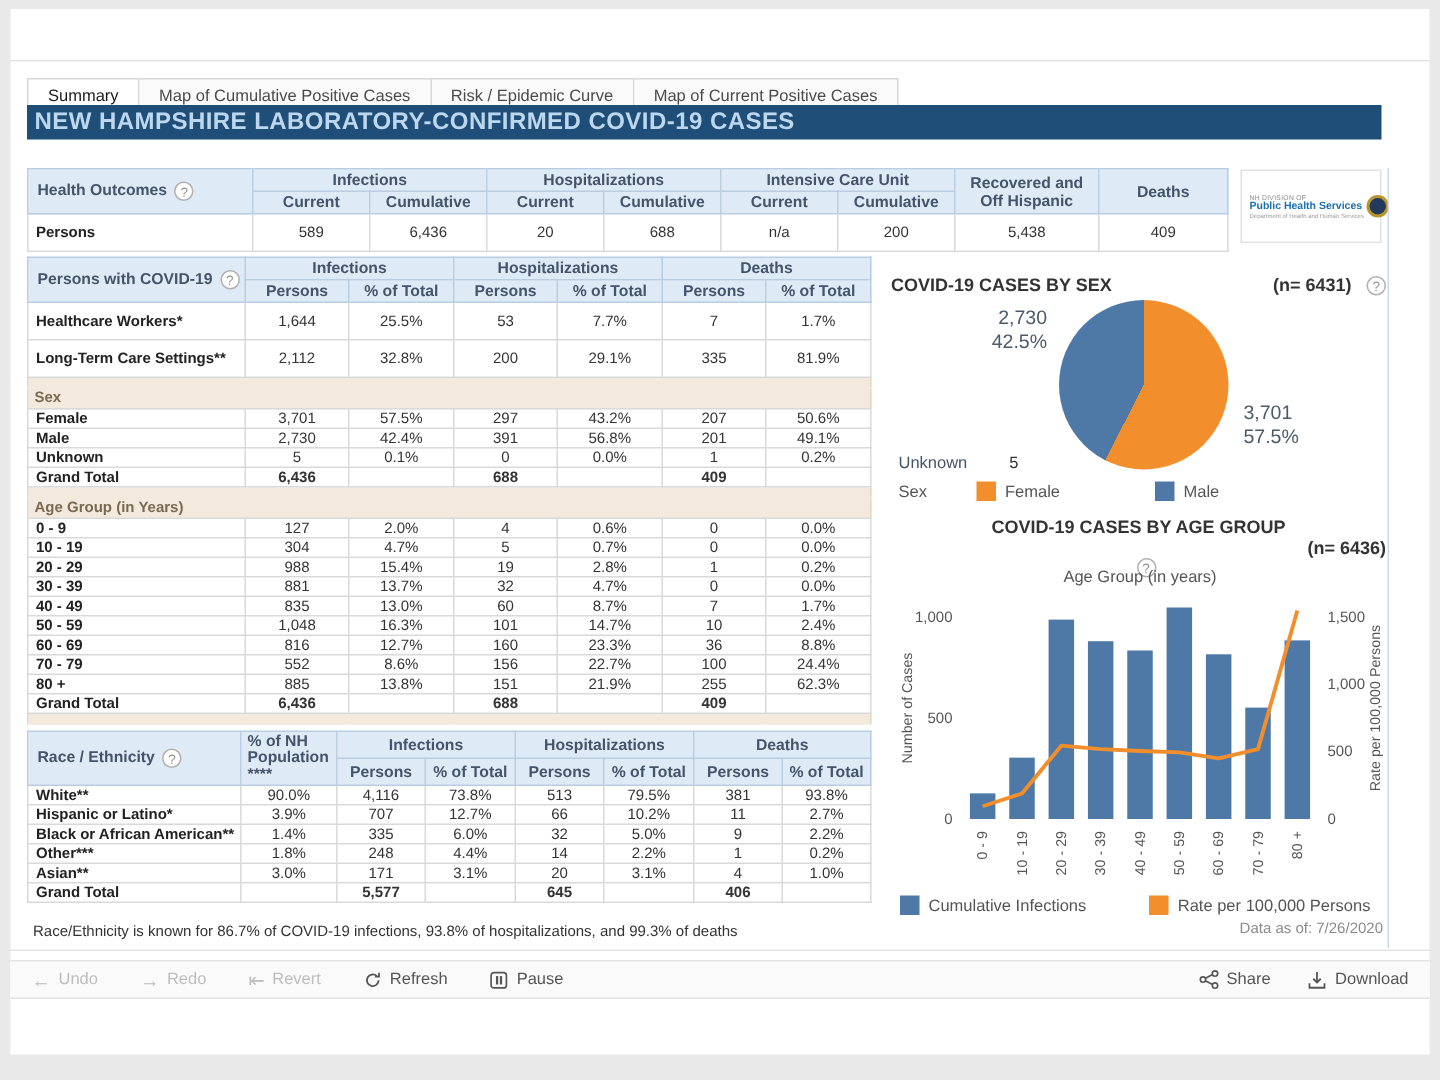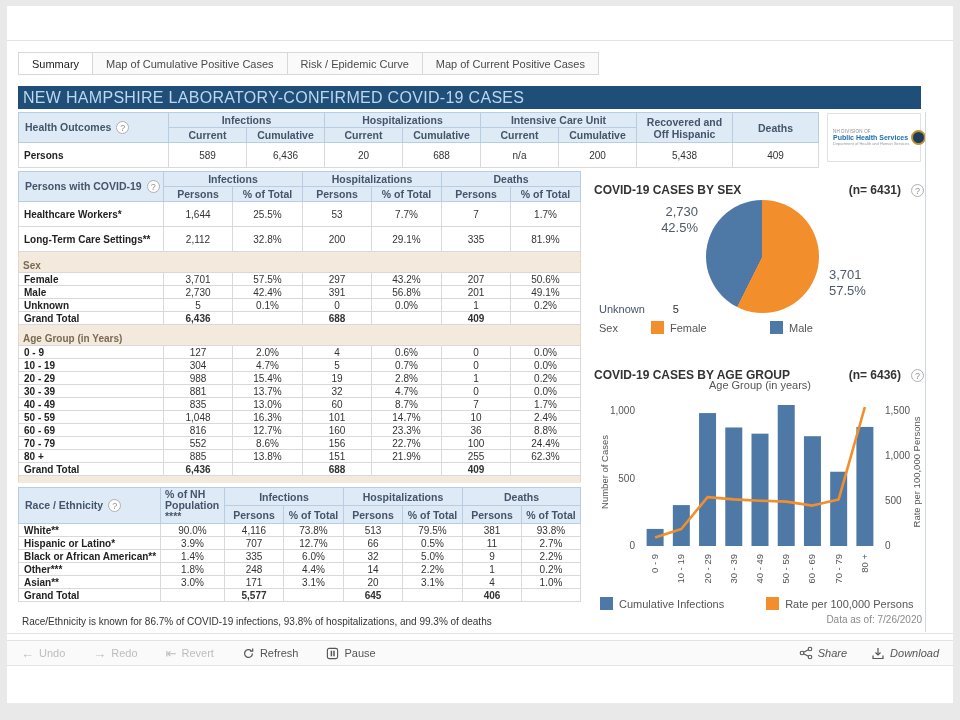--- a/index.html
+++ b/index.html
@@ -11,22 +11,22 @@
   body{margin:0;background:#e9e9e9;font-family:"Liberation Sans","DejaVu Sans",sans-serif;}
   .page{position:relative;width:960px;height:720px;overflow:hidden;background:#e9e9e9;}
   .sheet{position:absolute;left:7px;top:6px;width:946px;height:697px;background:#fff;}
   .rule{position:absolute;background:#e3e3e3;}
   
   .tabbar{position:absolute;left:18px;top:52px;display:flex;}
   .tab{font-size:11px;color:#4a4a4a;padding:5px 13px 4px 13px;border:1px solid #d8d8d8;border-left:none;background:#fafafa;white-space:nowrap;cursor:default;}
   .tab:first-child{border-left:1px solid #d8d8d8;}
   .tab.active{background:#fff;color:#1a1a1a;}
   
-  .titlebar{position:absolute;left:18px;top:86px;width:903px;height:23px;background:var(--navy);color:var(--title-text);
-    font-size:16px;font-weight:normal;line-height:23px;padding-left:5px;letter-spacing:.3px;white-space:nowrap;}
+  .titlebar{position:absolute;left:18px;top:70px;width:903px;height:23px;background:var(--navy);color:var(--title-text);
+    font-size:16px;font-weight:bold;line-height:23px;padding-left:5px;letter-spacing:.3px;white-space:nowrap;}
   
   table{border-collapse:collapse;table-layout:fixed;}
   .dtable th{background:var(--hdr-bg);border:1px solid var(--hdr-border);color:#44546a;font-weight:700;font-size:10.5px;padding:1px 2px;}
   .dtable td{border:1px solid var(--grid);background:#fff;color:#333;font-size:10px;text-align:center;padding:0 2px;height:13px;}
   .dtable td.lbl{text-align:left;padding-left:5px;font-weight:600;color:#222;overflow:hidden;white-space:nowrap;}
   .dtable tr.tall td{height:25px;}
   .dtable tr.total td{font-weight:700;}
   .dtable tr.spacer td{background:var(--beige);border:1px solid var(--beige);border-left:1px solid var(--beige-border);border-right:1px solid var(--beige-border);height:7px;}
   .dtable tr.sec td{background:var(--beige);border:1px solid var(--beige-border);border-bottom:none;text-align:left;font-weight:700;color:var(--beige-text);height:14px;padding-left:4px;font-size:10px;}
   .ho{position:absolute;left:18px;top:112px;}
@@ -60,21 +60,21 @@
   .lt2{font-size:7px;font-weight:bold;color:#1a6faf;white-space:nowrap;}
   .lt3{font-size:4px;color:#9a9a9a;white-space:nowrap;}
   .seal{width:15px;height:15px;border-radius:50%;background:#223a5e;border:2px solid #b9952e;flex:none;}
   
   .toolbar{position:absolute;left:7px;top:640px;width:946px;height:26px;background:#fafafa;
     border-top:1px solid #e3e3e3;border-bottom:1px solid #e3e3e3;display:flex;align-items:center;
     font-size:11px;color:#555;padding:0 14px;}
   .tb-item{display:inline-flex;align-items:center;gap:5px;margin-right:28px;cursor:default;}
   .tb-item.disabled{color:#bdbdbd;}
   .tb-item .gly{font-size:13px;line-height:1;}
-  .tb-right{margin-left:auto;display:flex;align-items:center;font-style:italic;}
+  .tb-right{margin-left:auto;display:flex;align-items:center;}
   .tb-right .tb-item{margin-right:0;margin-left:24px;}
   svg text{font-family:"Liberation Sans","DejaVu Sans",sans-serif;}
 </style>
 </head>
 <body>
 
 <div class="page">
   <div class="sheet"></div>
   <div class="rule" style="left:7px;top:40px;width:946px;height:1px;"></div>
 
@@ -394,21 +394,21 @@
           <td>79.5%</td>
           <td>381</td>
           <td>93.8%</td>
         </tr>
         <tr>
           <td class="lbl">Hispanic or Latino*</td>
           <td>3.9%</td>
           <td>707</td>
           <td>12.7%</td>
           <td>66</td>
-          <td>0.5%</td>
+          <td>10.2%</td>
           <td>11</td>
           <td>2.7%</td>
         </tr>
         <tr>
           <td class="lbl">Black or African American**</td>
           <td>1.4%</td>
           <td>335</td>
           <td>6.0%</td>
           <td>32</td>
           <td>5.0%</td>
@@ -468,21 +468,21 @@
     <span>Unknown</span><span class="uv">5</span>
   </div>
   <div class="legend-row" style="left:599px;top:321px;">
     <span style="width:52px;">Sex</span>
     <span class="sw" style="background: rgb(242, 142, 43);"></span>
     <span style="width:100px;">Female</span>
     <span class="sw" style="background: rgb(78, 121, 167);"></span>
     <span>Male</span>
   </div>
 
-  <div class="chart-title-row" style="top:368px;">
+  <div class="chart-title-row" style="top:344px;flex-direction:column;">
     <span class="chart-title">COVID-19 CASES BY AGE GROUP</span>
     <span class="nlabel">(n= 6436)</span>
     <span class="help" style="margin-left:10px;">?</span>
   </div>
   <div class="xtitle">Age Group (in years)</div>
   <svg id="age-svg" width="330" height="204" style="position:absolute;left:596px;top:392px;">
       <text x="39" y="157" text-anchor="end" font-size="10" fill="#555">0</text>
       <text x="39" y="89.72727272727273" text-anchor="end" font-size="10" fill="#555">500</text>
       <text x="39" y="22.454545454545467" text-anchor="end" font-size="10" fill="#555">1,000</text>
       <text x="289" y="157" text-anchor="start" font-size="10" fill="#555">0</text>

